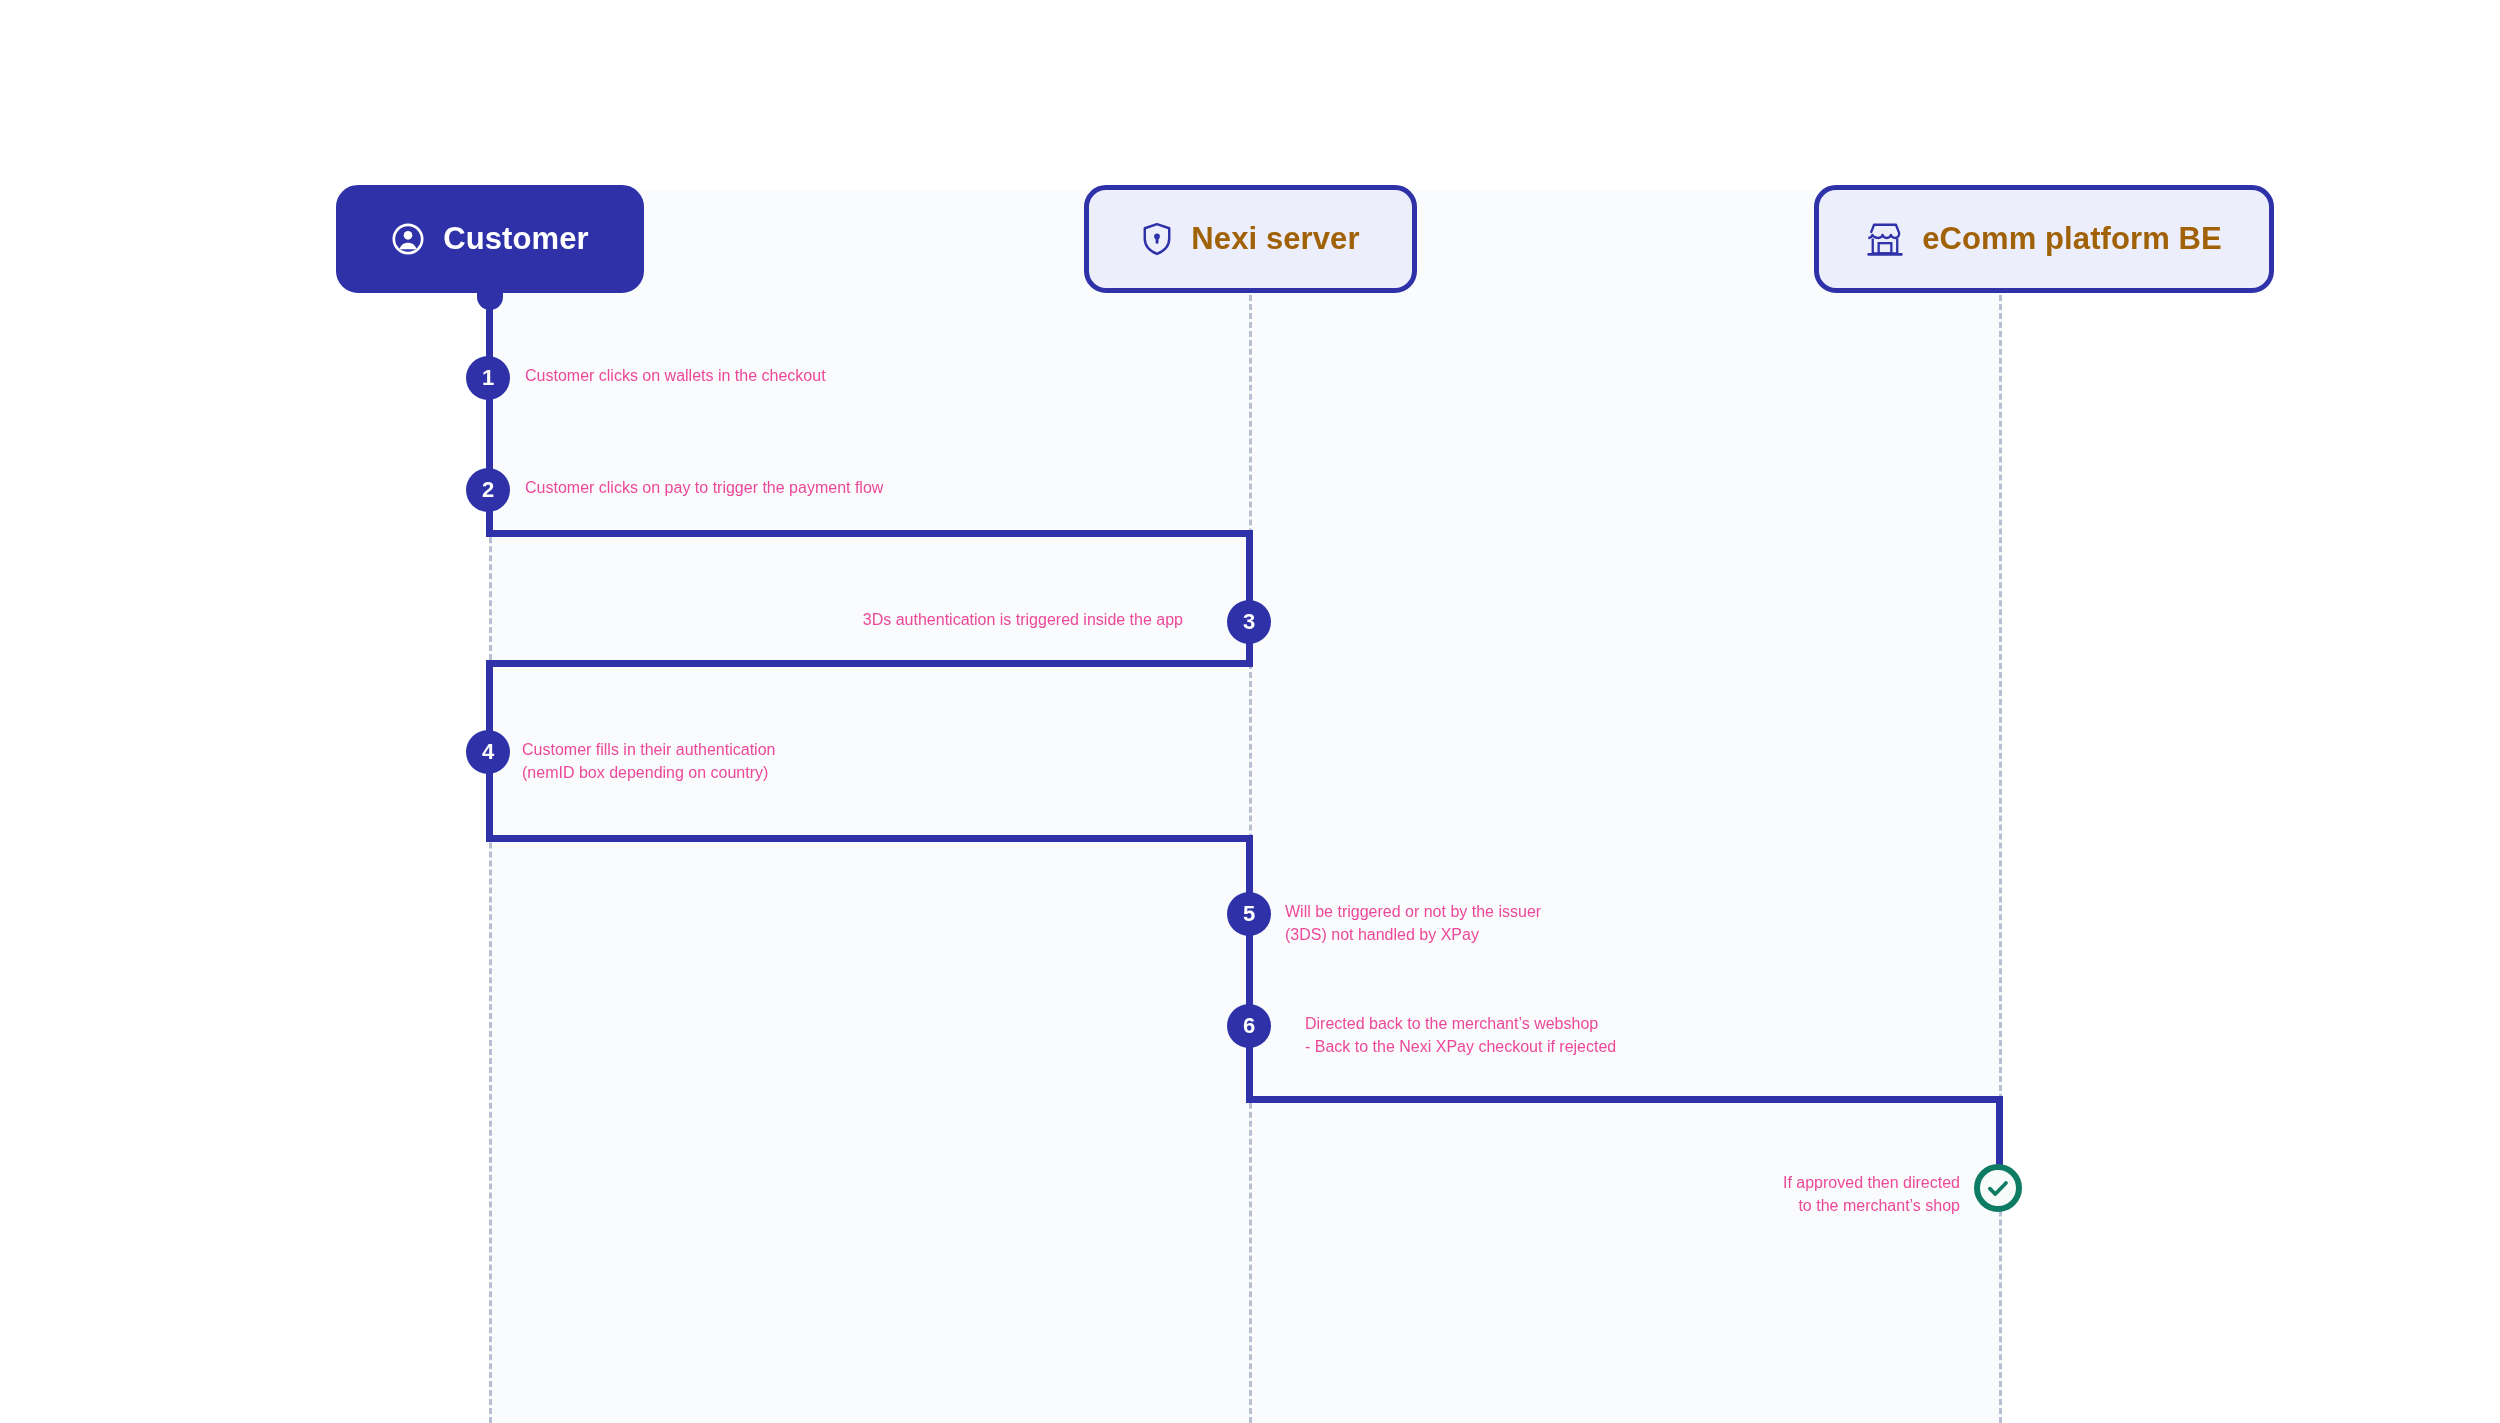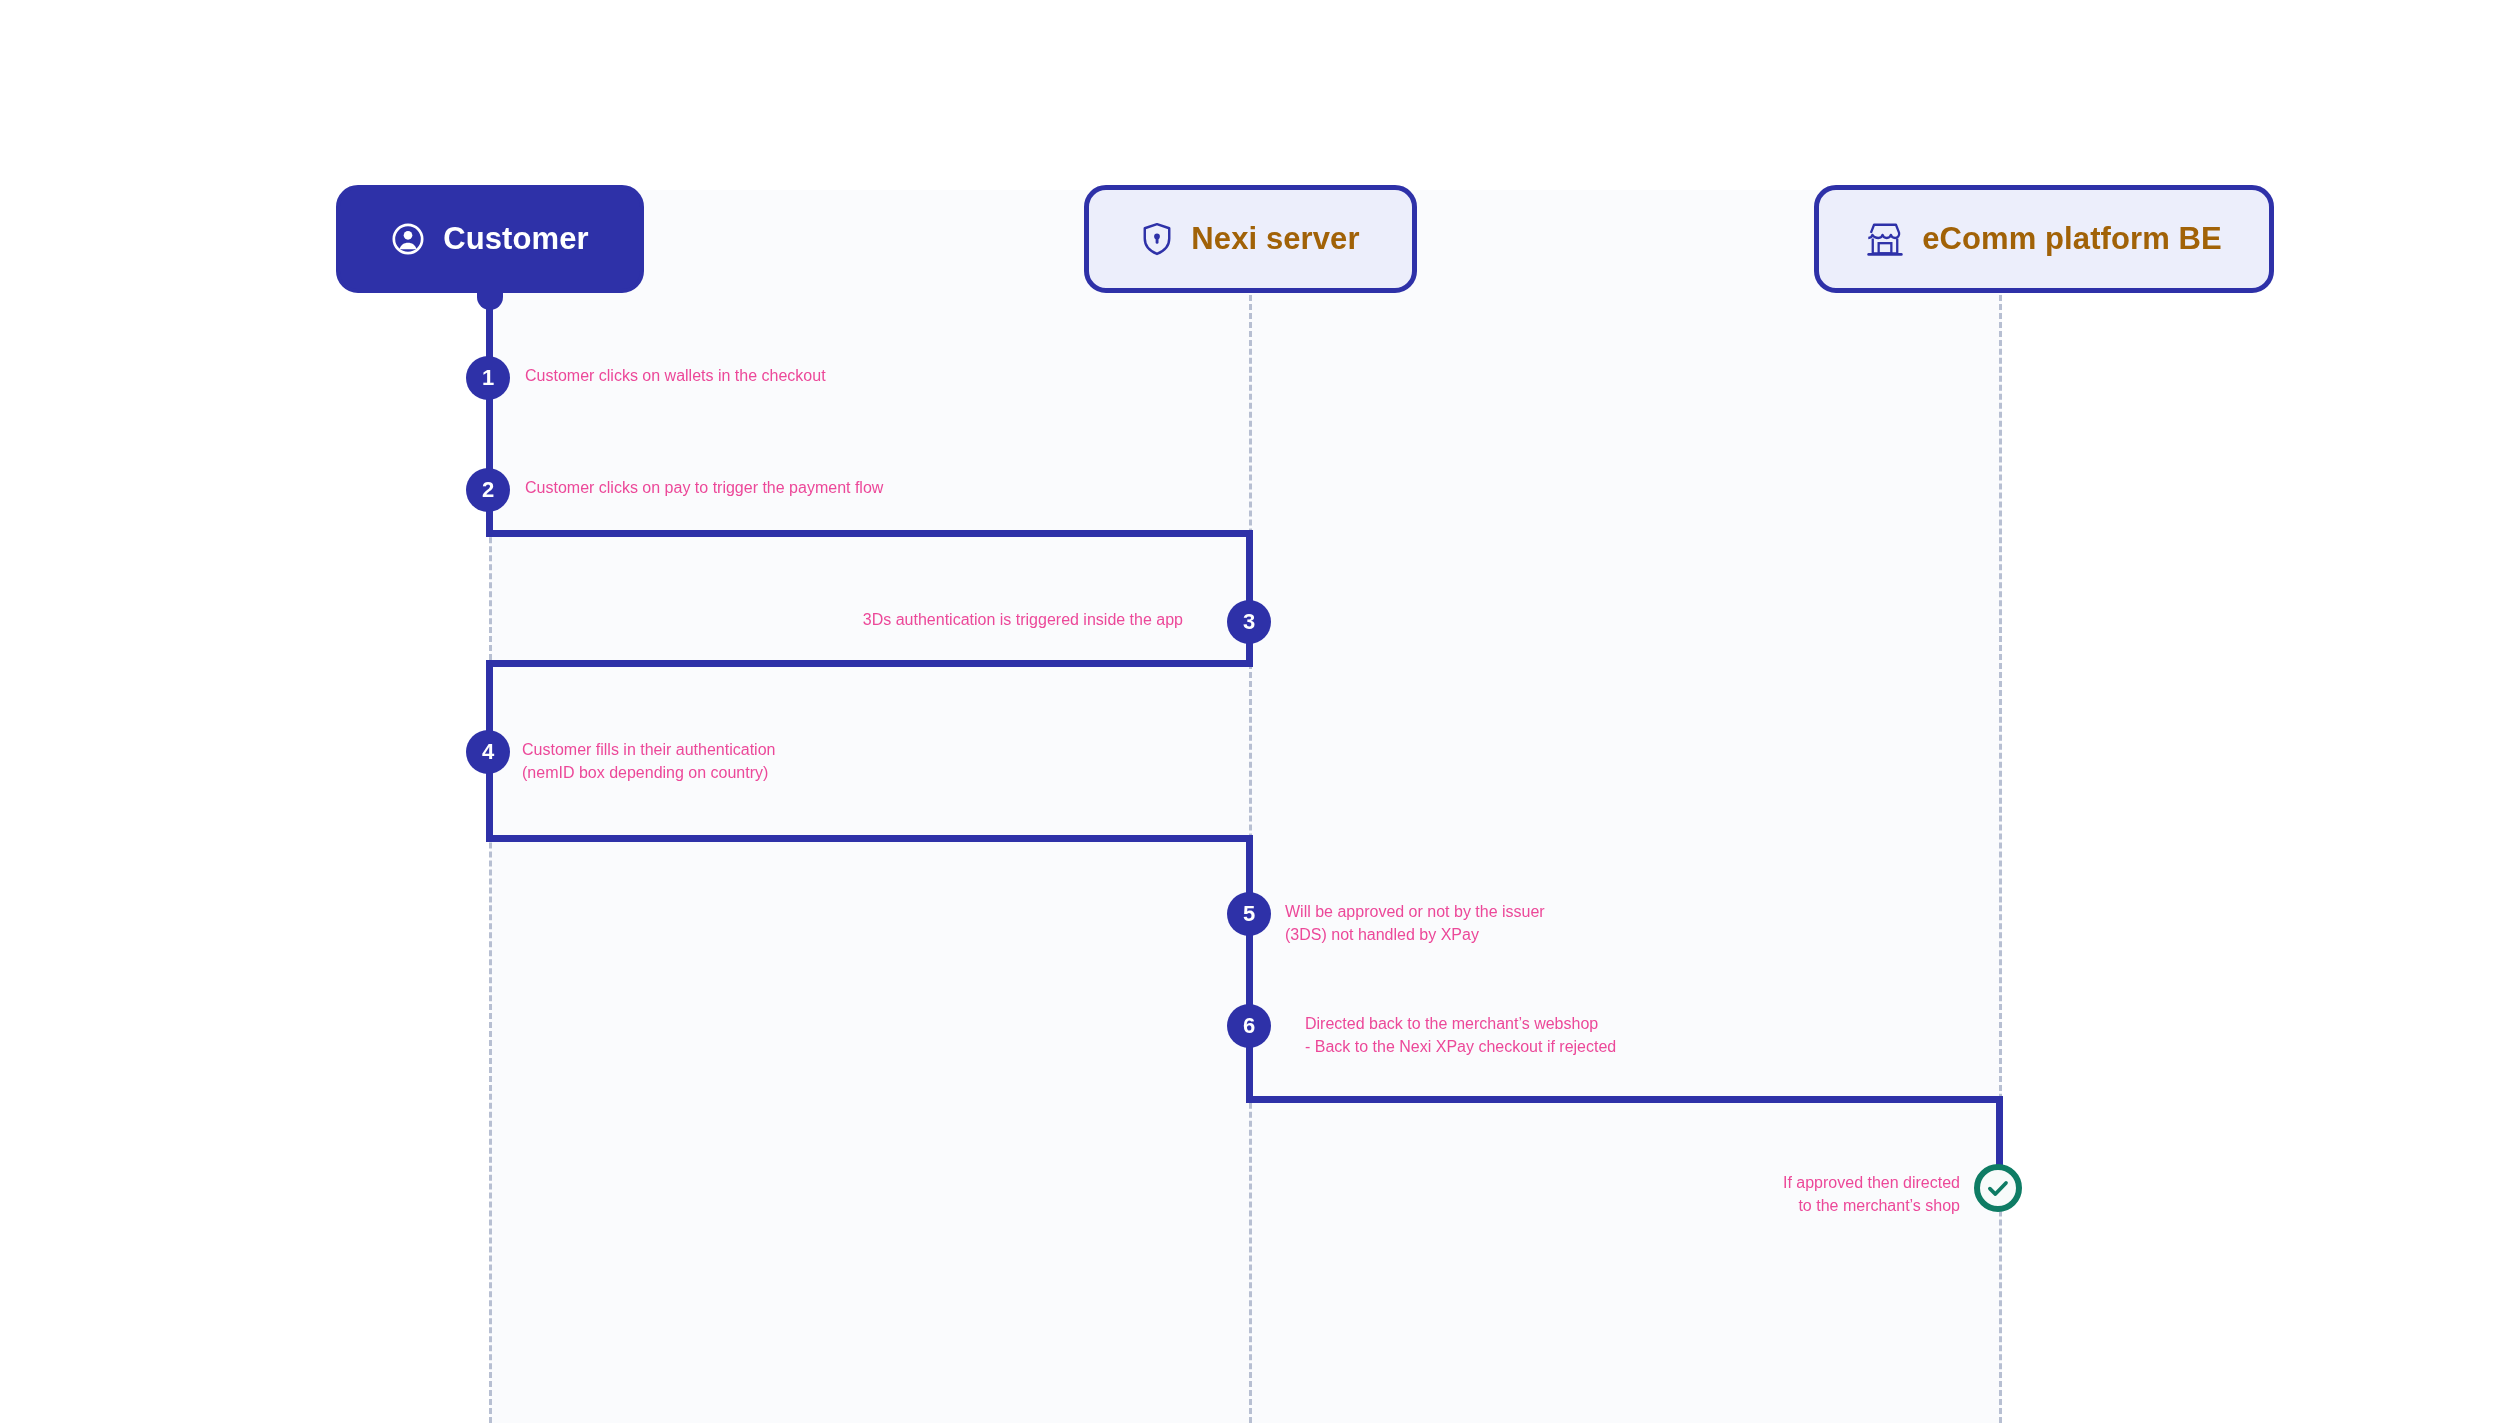--- a/index.html
+++ b/index.html
@@ -189,21 +189,21 @@
   </div>
   <div class="steptext" style="left:522px; top:739px;">
     <div>Customer fills in their authentication</div>
     <div>(nemID box depending on country)</div>
   </div>
 
   <div class="node" style="left:1227px; top:892px;">
     <span>5</span>
   </div>
   <div class="steptext" style="left:1285px; top:901px;">
-    <div>Will be approved or not by the issuer</div>
+    <div>Will be triggered or not by the issuer</div>
     <div>(3DS) not handled by XPay</div>
   </div>
 
   <div class="node" style="left:1227px; top:1004px;">
     <span>6</span>
   </div>
   <div class="steptext" style="left:1285px; top:1013px;margin-left:20px;">
     <div>Directed back to the merchant’s webshop</div>
     <div>- Back to the Nexi XPay checkout if rejected</div>
   </div>

